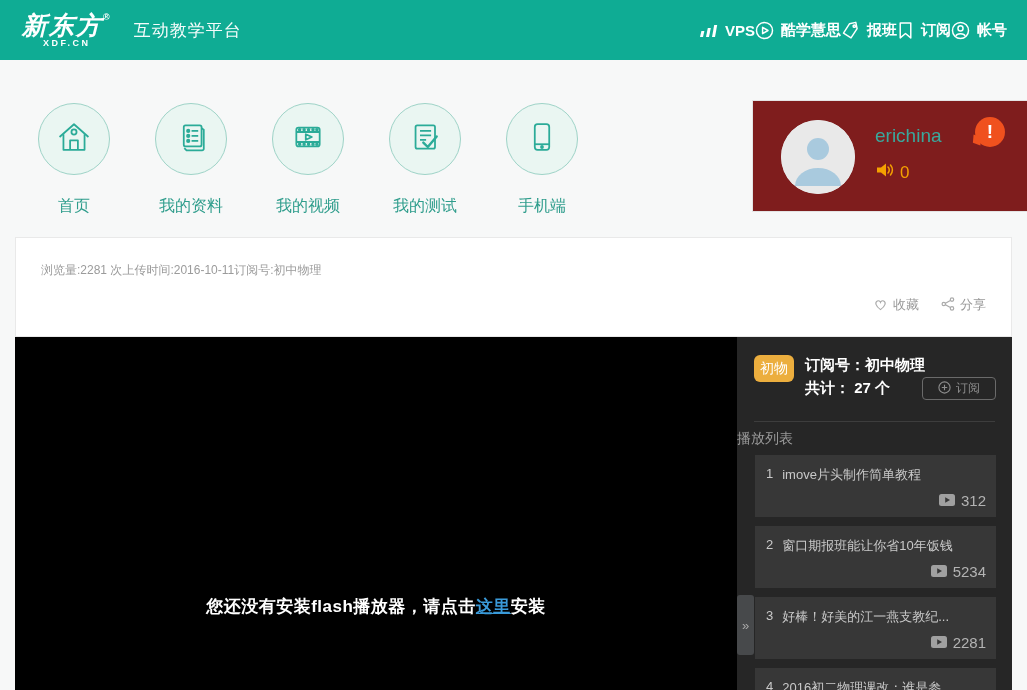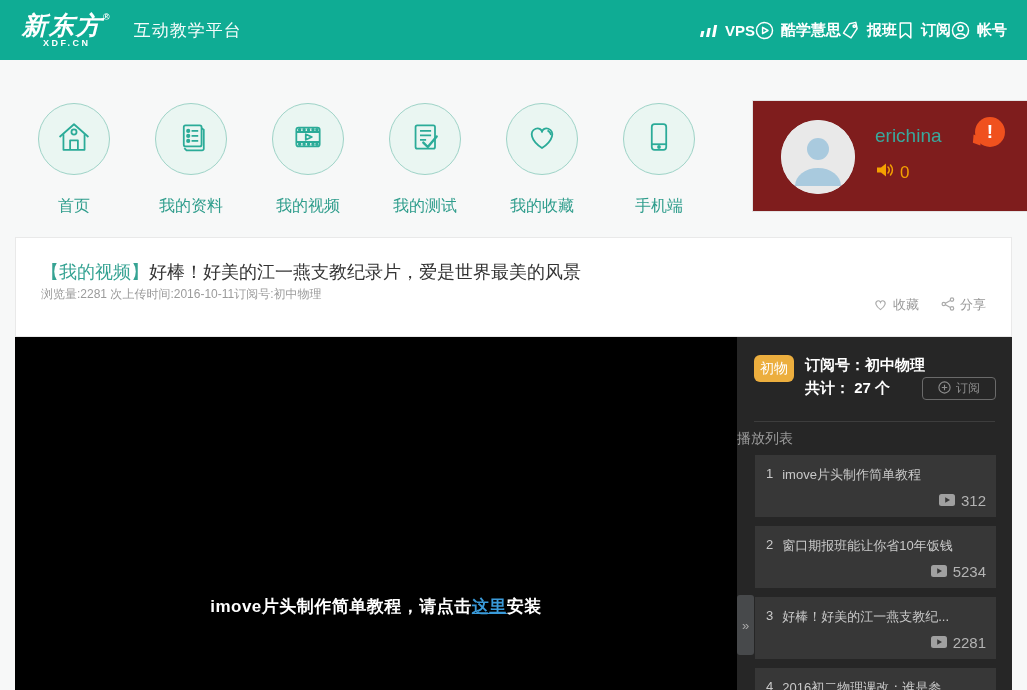--- a/index.html
+++ b/index.html
@@ -194,29 +194,20 @@
               <rect x="9.5" y="7.5" width="17.5" height="21" rx="1.5"></rect>
               <path d="M13.5 12.5 H23.5 M13.5 16.5 H23.5 M13.5 20.5 H19"></path>
               <path d="M16.5 23 L20.5 27 L28.5 17.5" stroke-width="2.2" stroke-linecap="round"></path>
             </svg></span>
         </div>
       <div class="nav-label">我的测试</div>
     </div>
     <div class="nav-item">
       <div class="nav-circle">
           <span><svg width="40" height="40" viewBox="0 0 36 36" fill="none" stroke="#2bab98" stroke-width="1.6" stroke-linejoin="round">
-              <path d="M18 28 C7.5 21 6.5 13 12.3 10.6 C15.4 9.4 18 11.7 18 13.4 C18 11.7 20.6 9.4 23.7 10.6 C29.5 13 28.5 21 18 28 Z"></path>
-              <path d="M23.5 12.5 a4.5 4.5 0 0 1 2.4 3.2" stroke-linecap="round"></path>
-            </svg></span>
-        </div>
-      <div class="nav-label">我的收藏</div>
-    </div>
-    <div class="nav-item">
-      <div class="nav-circle">
-          <span><svg width="40" height="40" viewBox="0 0 36 36" fill="none" stroke="#2bab98" stroke-width="1.6" stroke-linejoin="round">
               <rect x="11.5" y="6.5" width="13" height="23" rx="2.5"></rect>
               <path d="M11.5 24.5 H24.5"></path>
               <circle cx="18" cy="27" r=".9" fill="#2bab98"></circle>
             </svg></span>
         </div>
       <div class="nav-label">手机端</div>
     </div>
   </div>
 
   <div class="user-card">
@@ -233,23 +224,20 @@
             <path d="M2 6.5 H6 L11 2.5 V15.5 L6 11.5 H2 Z" fill="#f5a100"></path>
             <path d="M13 6 a4.2 4.2 0 0 1 0 6" fill="none" stroke="#f5a100" stroke-width="1.5" stroke-linecap="round"></path>
             <path d="M15.5 4 a7.5 7.5 0 0 1 0 10" fill="none" stroke="#f5a100" stroke-width="1.5" stroke-linecap="round"></path>
           </svg></span>
       <span>0</span>
     </div>
     <div class="notif-bubble">!</div>
   </div>
 
   <div class="title-card">
-    <div class="video-title">
-      <span class="title-tag">【我的视频】</span><span>好棒！好美的江一燕支教纪录片，爱是世界最美的风景</span>
-    </div>
     <div class="meta-row">
       <span>浏览量:2281 次</span>
       <span>上传时间:2016-10-11</span>
       <span>订阅号:初中物理</span>
     </div>
     <div class="meta-actions">
       <span class="meta-action">
         <span><svg width="15" height="14" viewBox="0 0 16 15" fill="none" stroke="#aaa" stroke-width="1.2">
               <path d="M8 13.5 C2.5 9.8 1.8 5.6 4.6 4.2 C6.2 3.5 7.7 4.7 8 5.6 C8.3 4.7 9.8 3.5 11.4 4.2 C14.2 5.6 13.5 9.8 8 13.5 Z"></path>
             </svg></span>
@@ -262,21 +250,21 @@
               <circle cx="11" cy="11.4" r="1.7"></circle>
               <path d="M4.4 6.2 L9.4 3.4 M4.4 7.8 L9.4 10.6"></path>
             </svg></span>
         <span>分享</span>
       </span>
     </div>
   </div>
 
   <div class="player">
     <div class="flash-msg">
-      <span>imove片头制作简单教程，请点击</span><span class="flash-link">这里</span><span>安装</span>
+      <span>您还没有安装flash播放器，请点击</span><span class="flash-link">这里</span><span>安装</span>
     </div>
   </div>
 
   <div class="sidebar">
     <div class="sub-badge">初物</div>
     <div class="sub-name">订阅号：初中物理</div>
     <div class="sub-total">
       <span>共计：</span> <span>27 个</span>
     </div>
     <button class="subscribe-btn">

